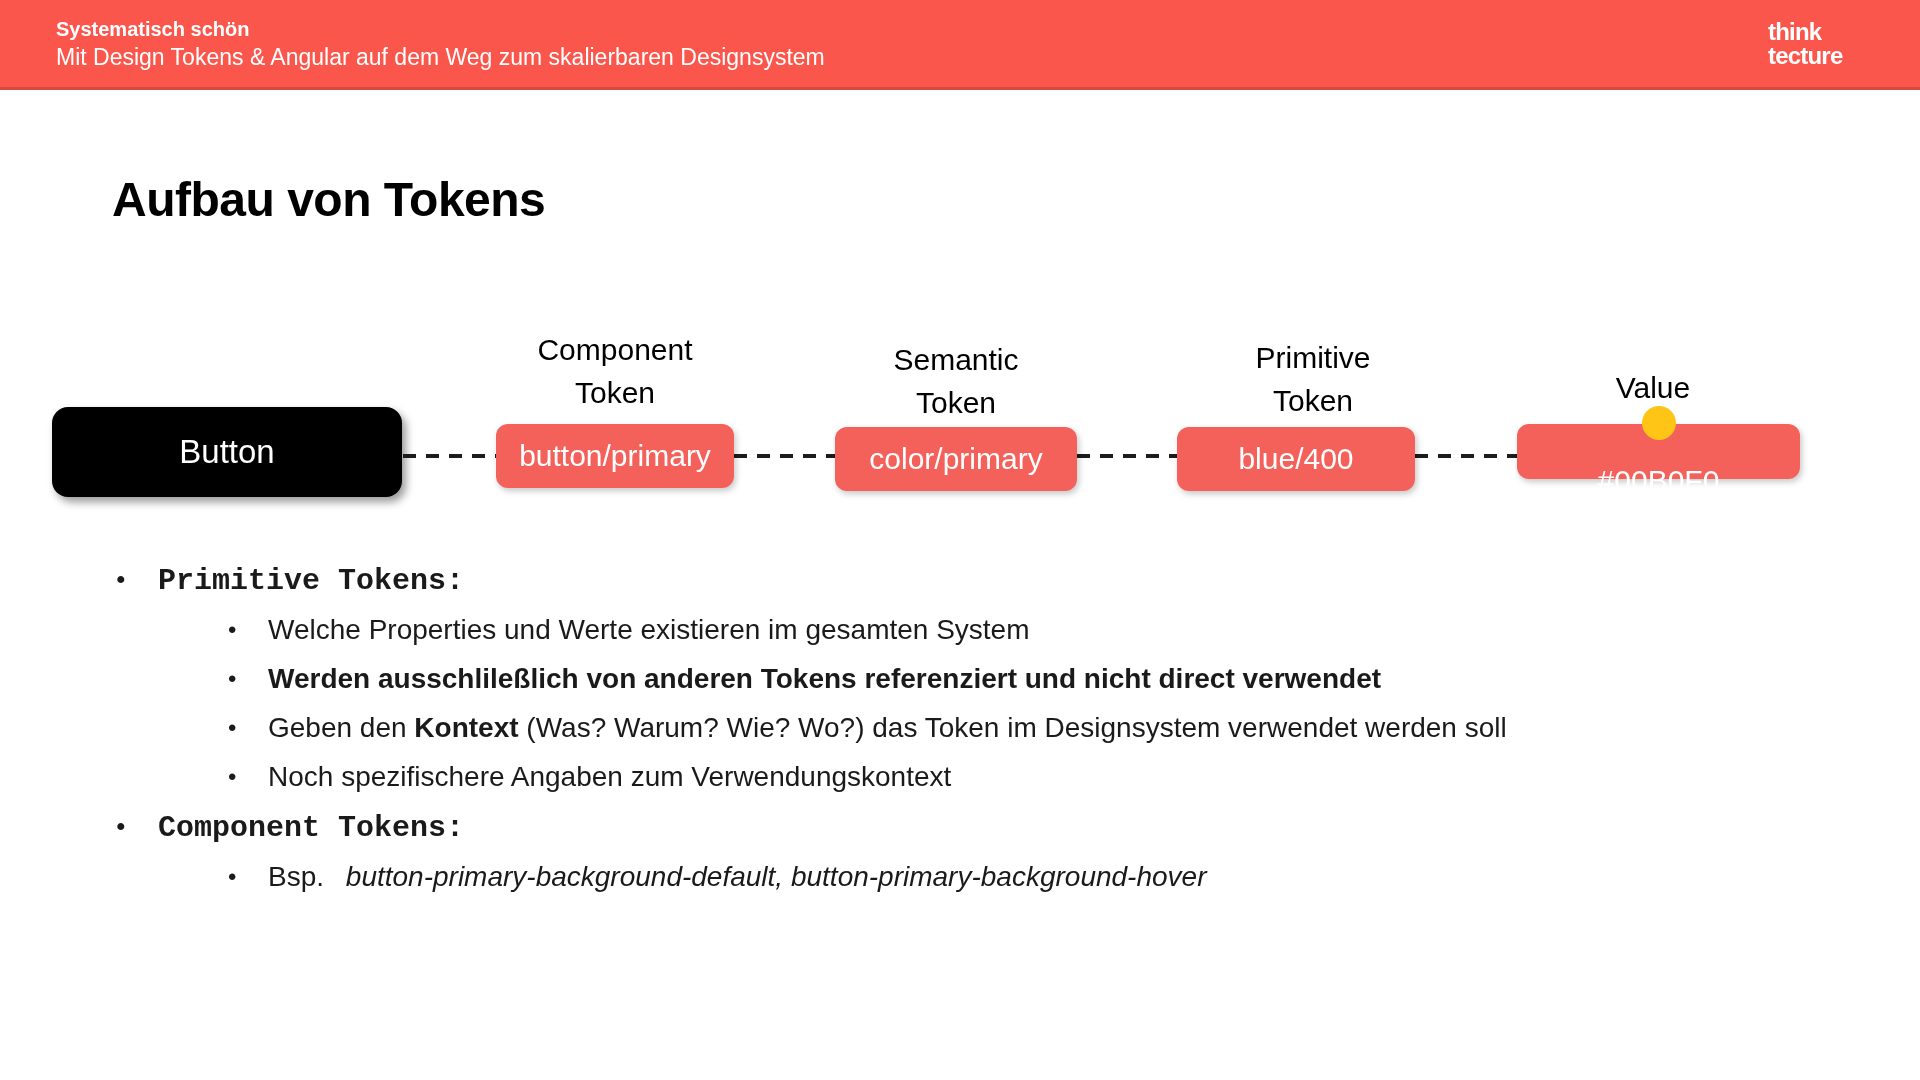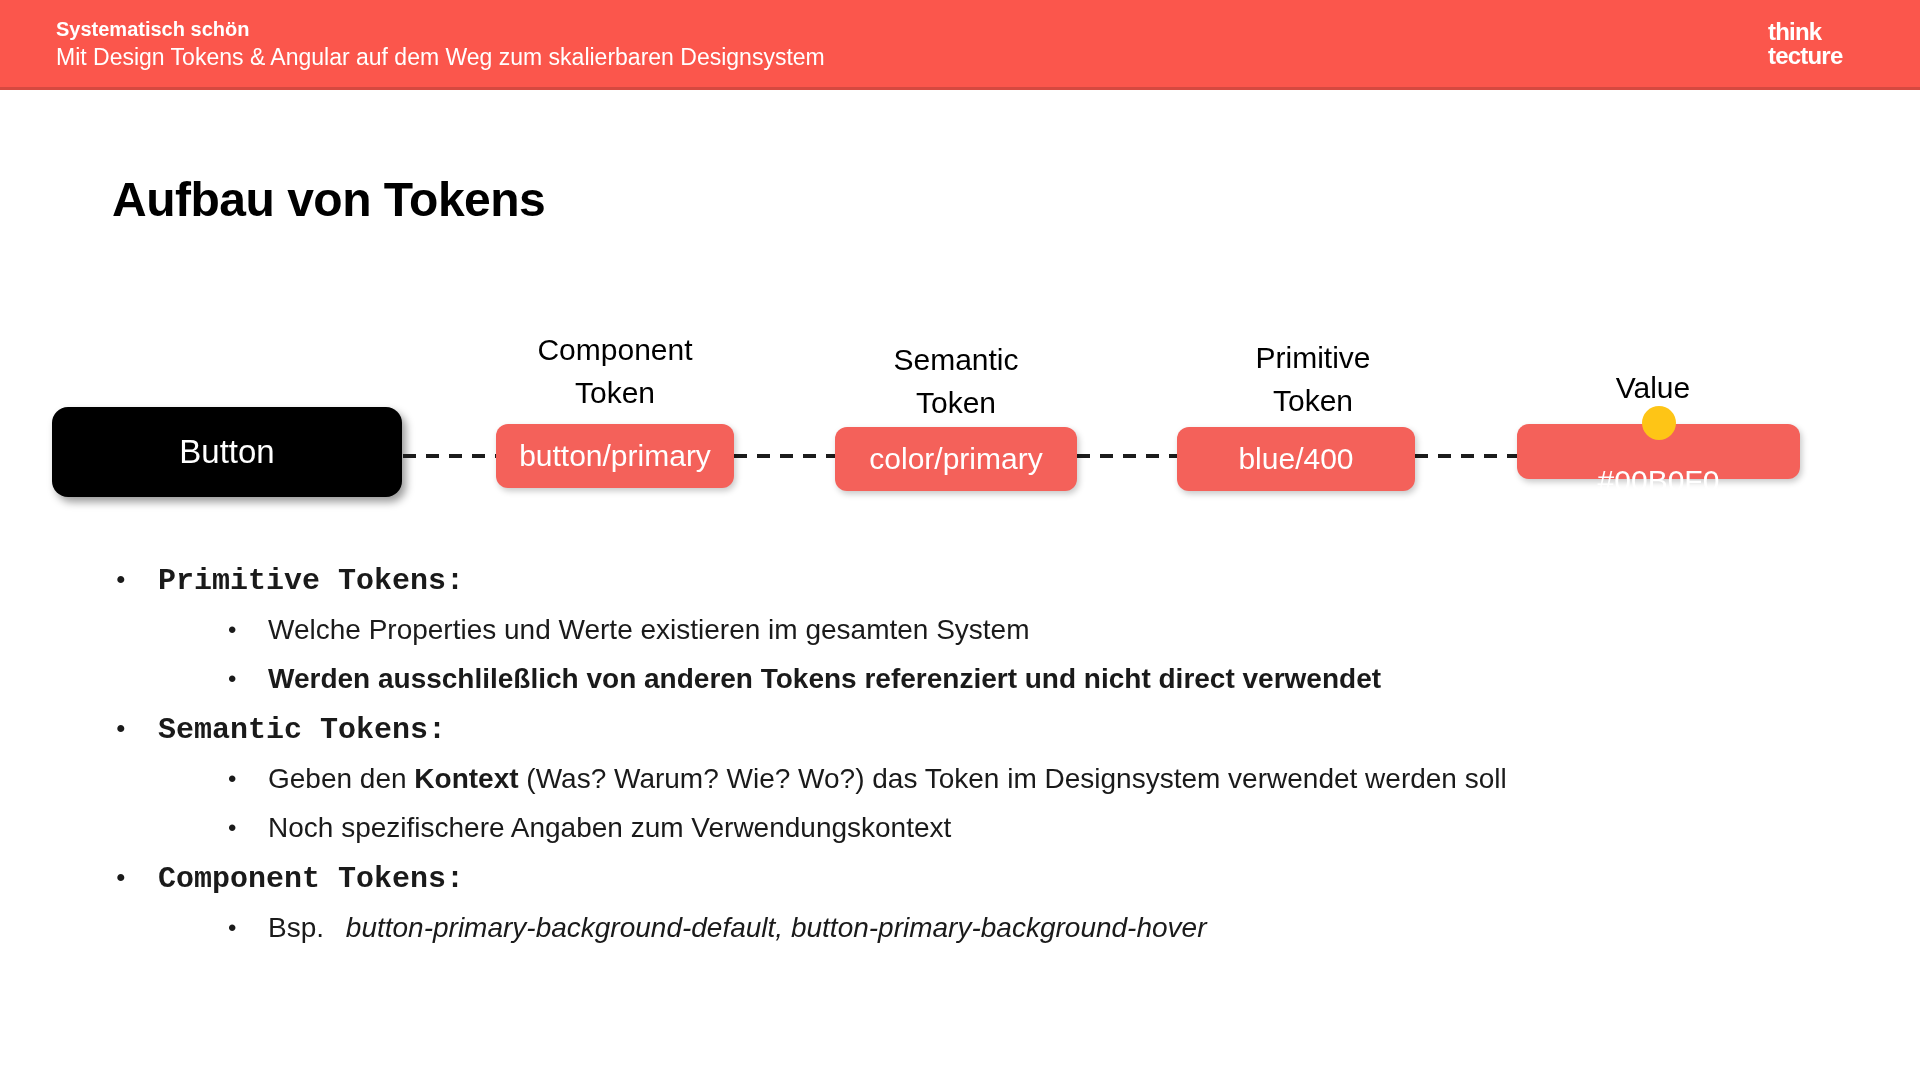--- a/index.html
+++ b/index.html
@@ -142,24 +142,20 @@
     </div>
     <div class="line l2">
       <span class="dot"></span>
       <span class="txt">Welche Properties und Werte existieren im gesamten System</span>
     </div>
     <div class="line l2">
       <span class="dot"></span>
       <span class="txt b">Werden ausschlileßlich von anderen Tokens referenziert und nicht direct verwendet</span>
     </div>
 
-    <div class="line l1 gap">
-      <span class="dot"></span>
-      <span class="txt">Semantic Tokens:</span>
-    </div>
     <div class="line l2">
       <span class="dot"></span>
       <span class="txt"><span>Geben den </span><span class="b">Kontext</span><span> (Was? Warum? Wie? Wo?) das Token im Designsystem verwendet werden soll</span></span>
     </div>
 
     <div class="line l2">
       <span class="dot"></span>
       <span class="txt">Noch spezifischere Angaben zum Verwendungskontext</span>
     </div>
     <div class="line l1 gap">

